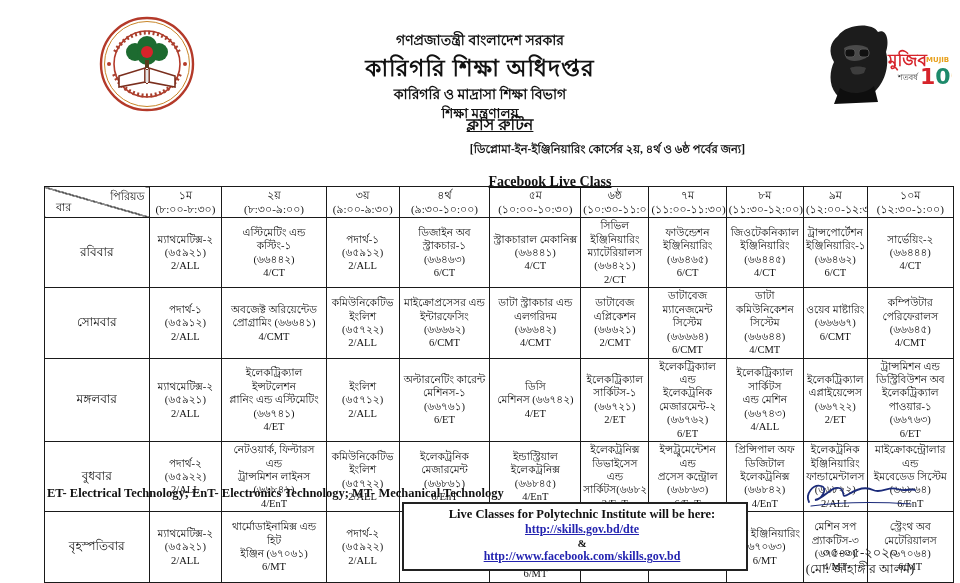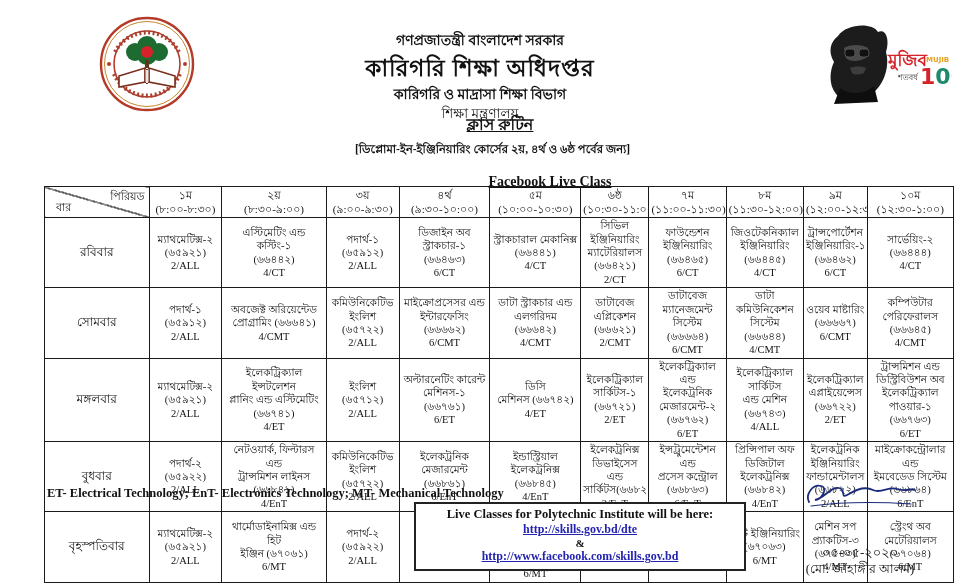--- a/index.html
+++ b/index.html
@@ -3,50 +3,50 @@
 <meta charset="utf-8">
 <style>
   html,body{margin:0;padding:0;background:#e9e9e9;}
   .page{position:relative;width:960px;height:583px;background:#ffffff;overflow:hidden;
         font-family:"Liberation Serif","DejaVu Serif",serif;color:#111;}
   
   .head{position:absolute;left:0;top:22px;width:100%;text-align:center;line-height:1.35;margin-top:10px;}
   .head .l1{font-size:14px;font-weight:bold;}
   .head .l2{font-size:23px;font-weight:bold;letter-spacing:1px;margin:2px 0;}
   .head .l3{font-size:14px;font-weight:bold;}
-  .head .l4{font-size:13.5px;}
+  .head .l4{font-size:13.5px;font-weight:bold;}
   .head .l5{font-size:13.5px;}
   .logo{position:absolute;}
   #logo-left{left:95px;top:14px;}
   #logo-right{left:820px;top:18px;}
   
   .routine-title{position:absolute;left:300px;top:112px;width:400px;text-align:center;
     font-size:16px;font-weight:bold;text-decoration:underline;}
   .start-line{position:absolute;left:96px;top:130px;width:320px;text-align:center;
     font-size:21px;font-weight:bold;}
-  .course-note{position:absolute;left:355px;top:141px;width:390px;text-align:left;
+  .course-note{position:absolute;left:355px;top:141px;width:390px;text-align:right;
     font-size:11.5px;font-weight:bold;}
   .platform{position:absolute;left:355px;top:174px;width:390px;text-align:center;
     font-size:14px;font-weight:bold;text-decoration:underline;}
   
   table.routine{position:absolute;left:44px;top:186px;width:910px;border-collapse:collapse;
     table-layout:fixed;font-size:10.5px;line-height:1.28;}
   table.routine th,table.routine td{border:1px solid #1a1a1a;padding:1px 2px;text-align:center;
     vertical-align:middle;font-weight:normal;overflow:hidden;}
   table.routine thead th{font-size:11px;}
   td.cell{white-space:pre-line;}
   th.day{font-size:12px;}
   th.corner{position:relative;padding:0;
     background-image:linear-gradient(to top right,transparent calc(50% - 0.6px),#1a1a1a calc(50% - 0.6px),#1a1a1a calc(50% + 0.6px),transparent calc(50% + 0.6px));}
   .corner-top{position:absolute;right:4px;top:2px;font-size:11px;}
   .corner-bottom{position:absolute;left:11px;bottom:3px;font-size:11px;text-align:right;}
   
   .legend{position:absolute;left:47px;top:485px;font-size:12.5px;font-weight:bold;line-height:1.35;}
-  .live-box{position:absolute;left:414px;top:502px;width:316px;border:2px solid #222;
-    text-align:center;padding:3px 6px 5px 6px;background:#fff;}
+  .live-box{position:absolute;left:402px;top:502px;width:316px;border:2px solid #222;
+    text-align:center;padding:3px 6px 5px 20px;background:#fff;}
   .live-box .lb-head{font-size:12.5px;font-weight:bold;}
   .live-box a{font-size:12px;font-weight:bold;color:#2323b0;display:block;}
   .live-box .amp{font-size:11px;font-weight:bold;}
   .sign-block{position:absolute;left:760px;top:480px;width:200px;text-align:center;line-height:1.35;}
   .sign-block .date{font-size:13px;margin-top:28px;}
   .sign-block .name{font-size:12.5px;}
   .sign-block .desig{font-size:12.5px;margin-top:16px;}
 </style>
 </head>
 <body>

